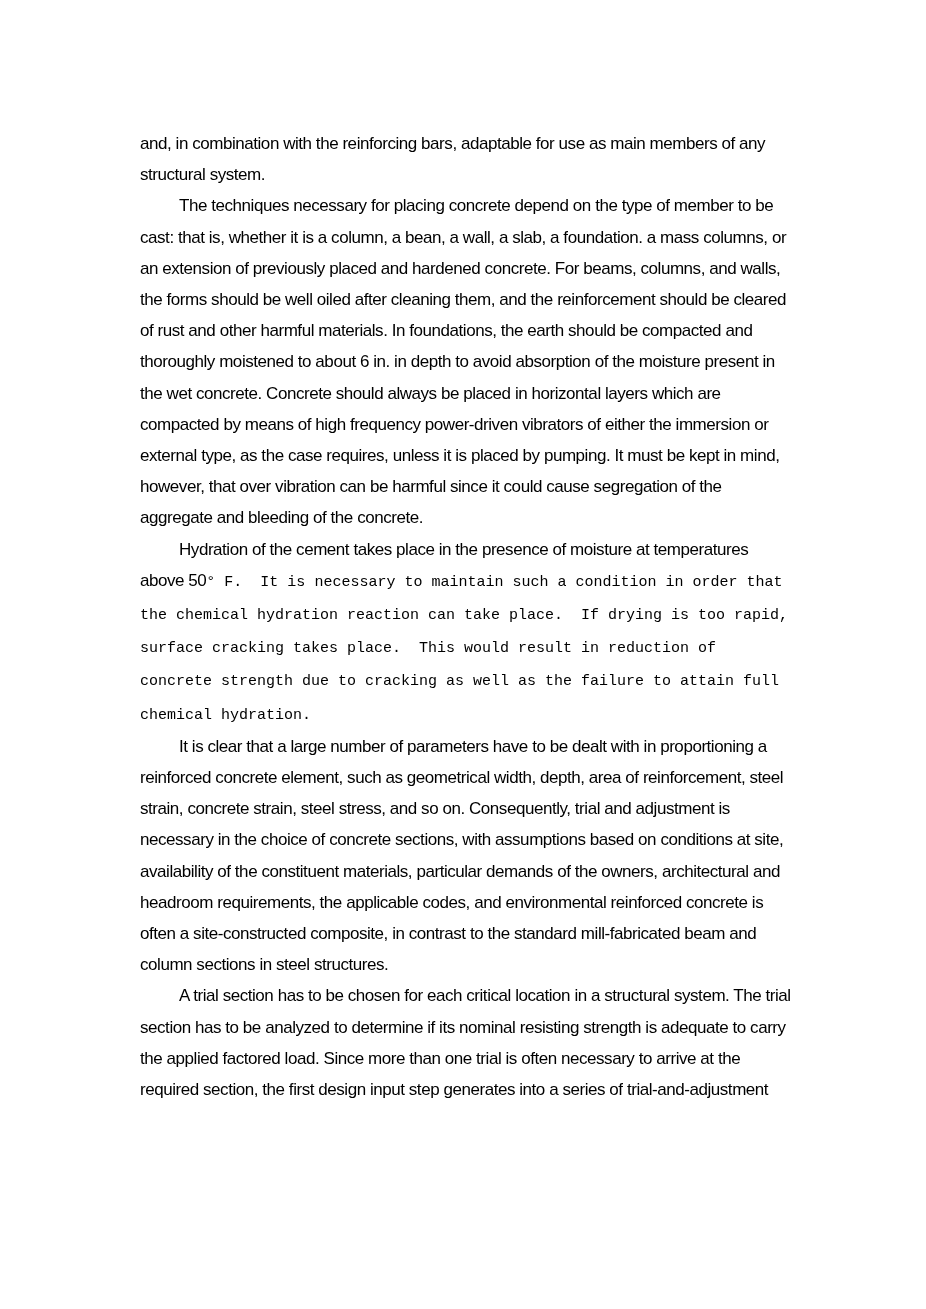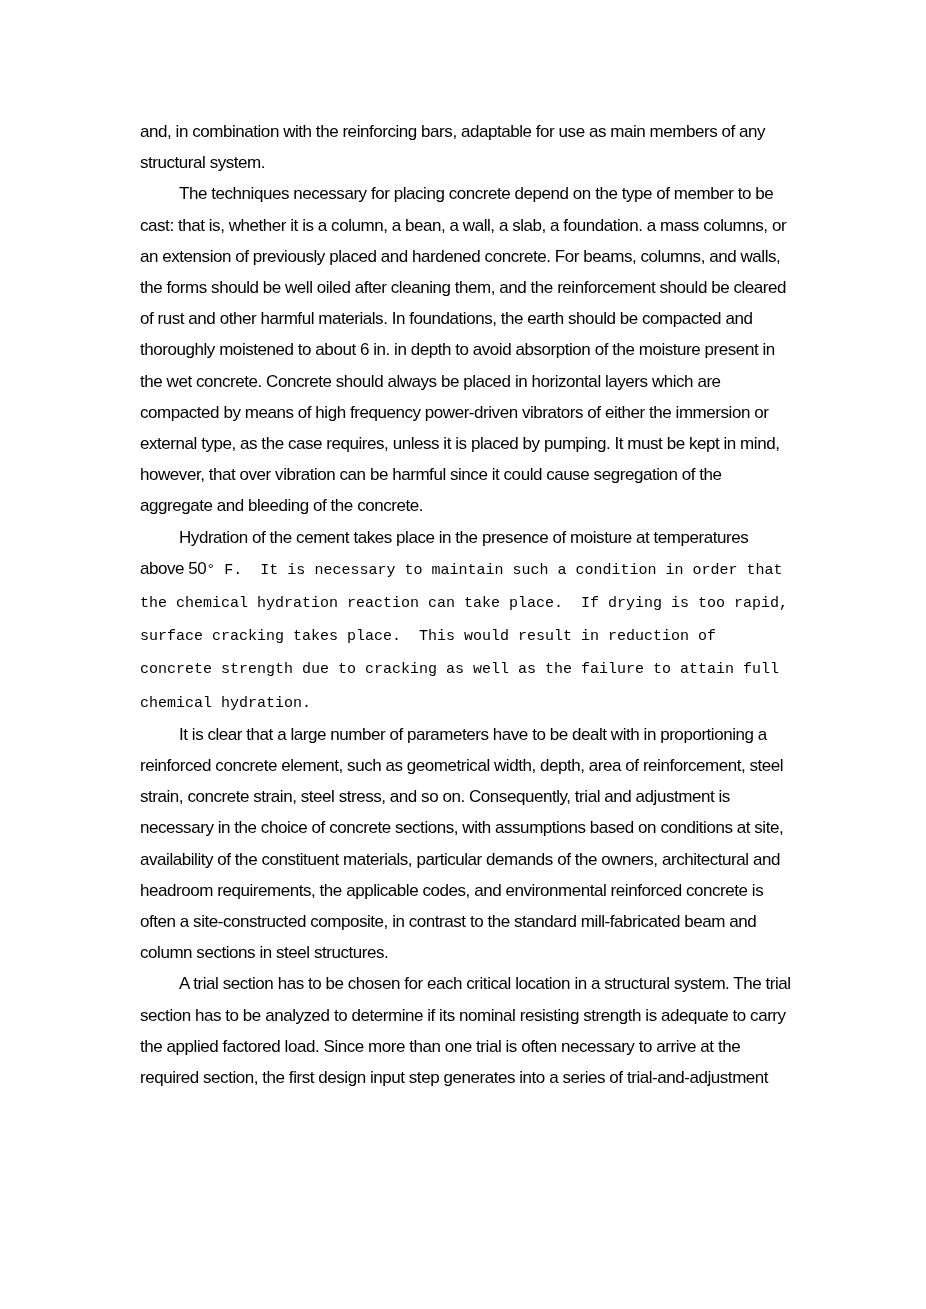--- a/index.html
+++ b/index.html
@@ -2,21 +2,21 @@
 <html><head>
 <meta charset="utf-8">
 <style>
   * { margin: 0; padding: 0; box-sizing: border-box; }
   html, body { background: #ffffff; }
   .page {
     position: relative;
     width: 926px;
     height: 1086px;
     background: #ffffff;
-    margin: 0 auto;
+    margin: 12px auto;
     overflow: hidden;
   }
   .doc-body {
     position: absolute;
     left: 140px;
     top: 116px;
     width: 652px;
     color: #000000;
   }
   p.para {

